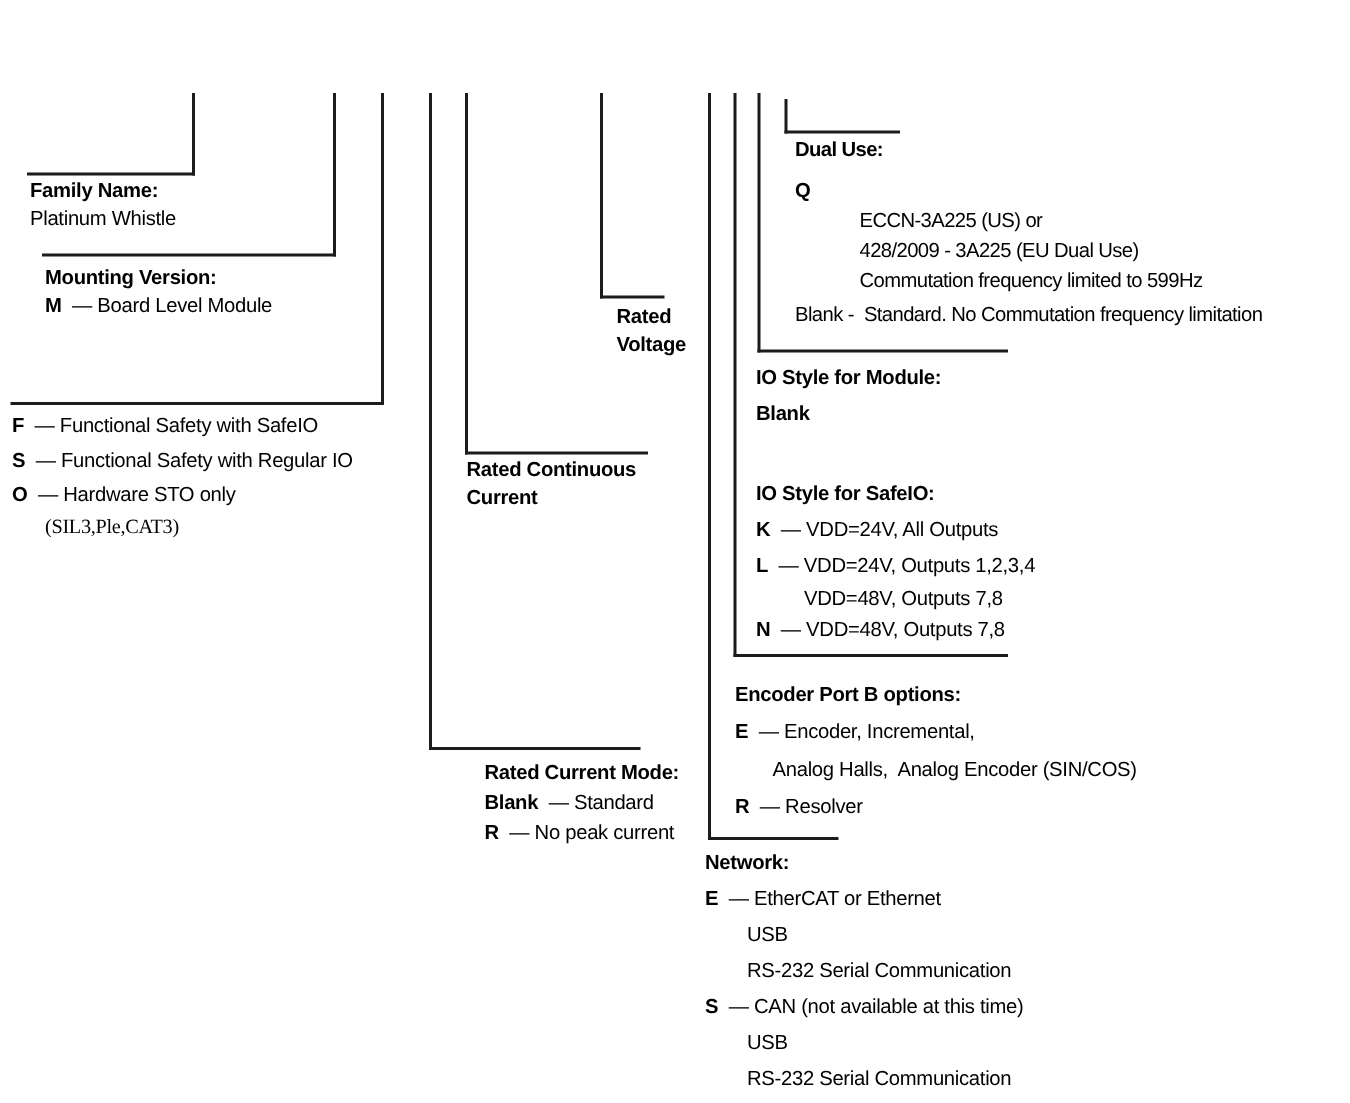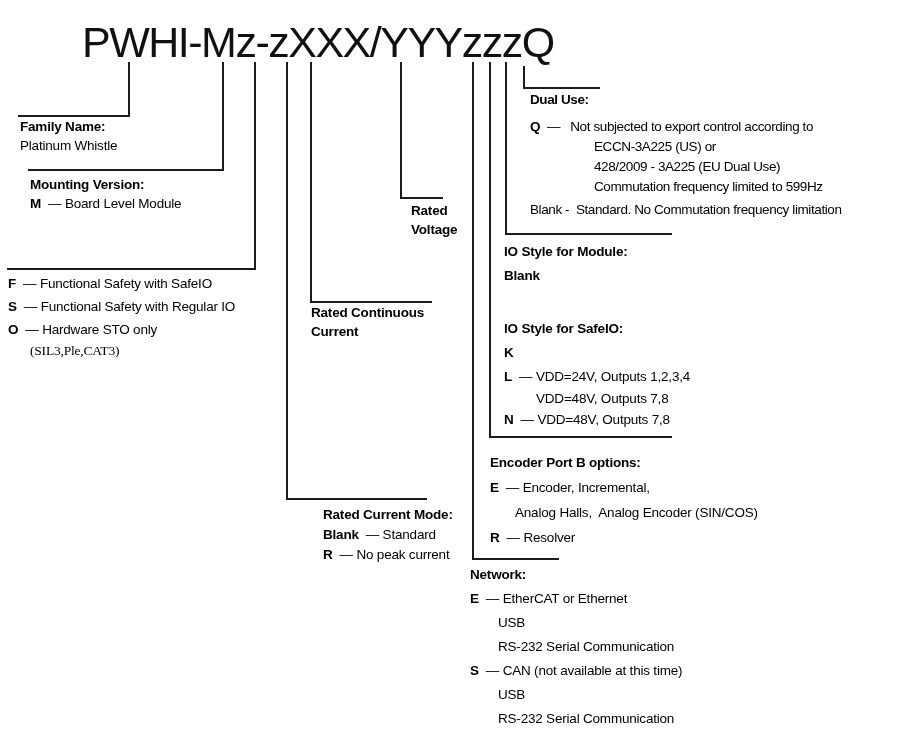--- a/index.html
+++ b/index.html
@@ -33,29 +33,28 @@
   #sec-network{left:470px;top:563px;line-height:24px;}
   #sec-network .ind{margin-left:28px;}
   #sec-encoder{left:490px;top:450px;line-height:25px;}
   #sec-encoder .ind{margin-left:25px;}
   #sec-io{left:504px;top:240px;line-height:24px;}
   #sec-io .gap{margin-top:29px;}
   #sec-io .ind{margin-left:32px;}
   #sec-io .sub{line-height:19px;}
   #sec-dual{left:530px;top:90px;line-height:20px;letter-spacing:-0.4px;}
   #sec-dual .row-q{margin-top:7px;}
-  #sec-dual .ind{margin-left:64px;}
+  #sec-dual .ind{margin-left:43px;}
   #sec-dual .row-blank{margin-top:3px;}
 </style>
 </head>
 <body>
 
 <div class="canvas">
 
-  <div class="title">PWHI-Mz-zXXX/YYYzzzQ</div>
 
   <div class="ln ln-l" style="left:18px;top:62px;width:110px;height:53px;"></div>
   <div class="ln ln-l" style="left:28px;top:62px;width:194px;height:107px;"></div>
   <div class="ln ln-l" style="left:7px;top:62px;width:247px;height:206px;"></div>
   <div class="ln ln-r" style="left:286px;top:62px;width:139px;height:436px;"></div>
   <div class="ln ln-r" style="left:310px;top:62px;width:120px;height:239px;"></div>
   <div class="ln ln-r" style="left:400px;top:62px;width:41px;height:135px;"></div>
   <div class="ln ln-r" style="left:472px;top:62px;width:85px;height:496px;"></div>
   <div class="ln ln-r" style="left:489px;top:62px;width:181px;height:374px;"></div>
   <div class="ln ln-r" style="left:505px;top:62px;width:165px;height:171px;"></div>
@@ -154,39 +153,39 @@
       <span class="t">— Resolver</span>
     </div>
   </div>
 
   <div class="sec" id="sec-io">
     <div class="h">IO Style for Module:</div>
     <div class="h">Blank</div>
     <div class="h gap">IO Style for SafeIO:</div>
     <div class="row">
       <span class="k">K</span>
+      <span class="t">— VDD=24V, All Outputs</span>
     </div>
     <div class="row">
       <span class="k">L</span>
       <span class="t">— VDD=24V, Outputs 1,2,3,4</span>
     </div>
     <div class="row ind sub">
       <span class="t">VDD=48V, Outputs 7,8</span>
     </div>
     <div class="row">
       <span class="k">N</span>
       <span class="t">— VDD=48V, Outputs 7,8</span>
     </div>
   </div>
 
   <div class="sec" id="sec-dual">
     <div class="h">Dual Use:</div>
     <div class="row row-q">
       <span class="k">Q</span>
-      <span class="t">—   Not subjected to export control according to</span>
     </div>
     <div class="row ind">
       <span class="t">ECCN-3A225 (US) or</span>
     </div>
     <div class="row ind">
       <span class="t">428/2009 - 3A225 (EU Dual Use)</span>
     </div>
     <div class="row ind">
       <span class="t">Commutation frequency limited to 599Hz</span>
     </div>

